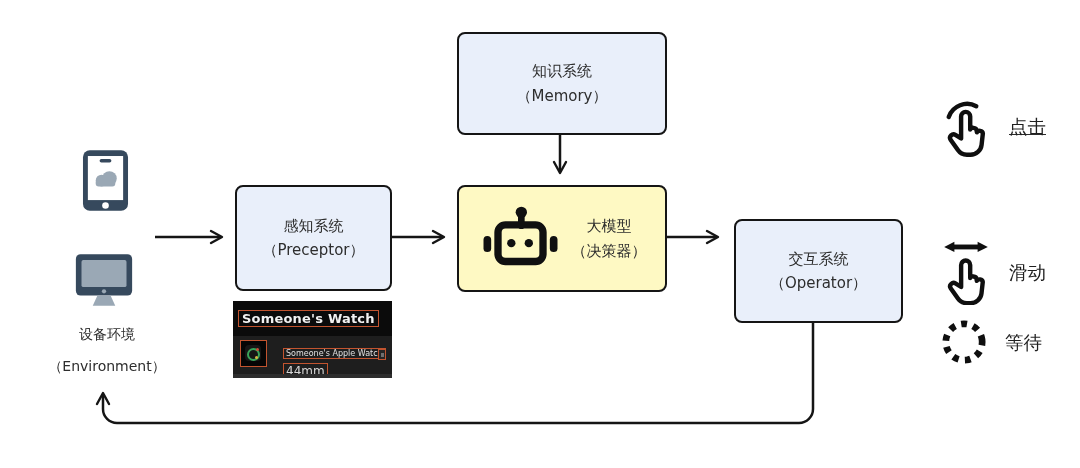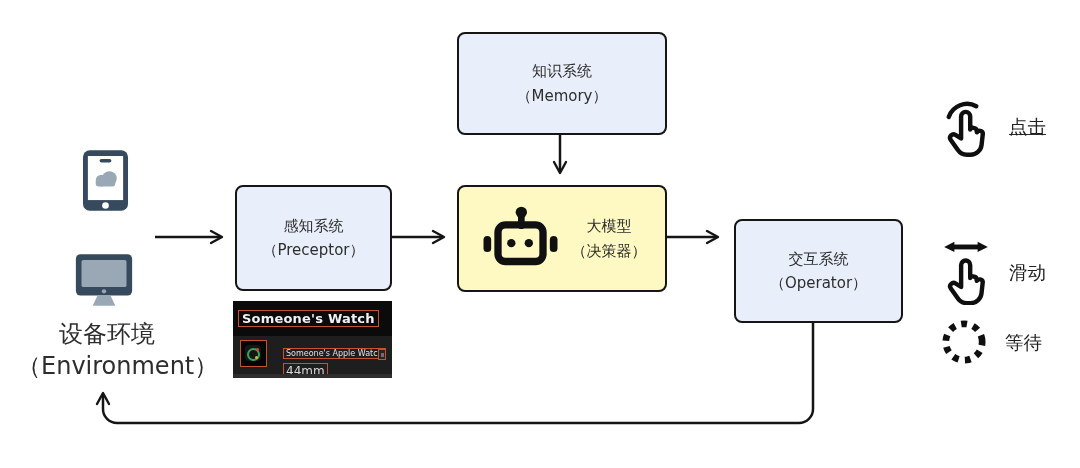--- a/index.html
+++ b/index.html
@@ -21,21 +21,21 @@
   .node-operator{left:734px;top:187px;width:165px;height:100px;margin-top:32px;}
   .node-model .inner{display:flex;align-items:center;gap:14px;}
   .node .lines span{display:block;}
   
   .wires{position:absolute;left:0;top:0;width:1080px;height:468px;pointer-events:none;}
   
   .tablet-icon{position:absolute;left:82px;top:149px;}
   .monitor-icon{position:absolute;left:74px;top:253px;}
   .env-label{
     position:absolute;left:17px;top:318px;width:180px;text-align:center;
-    font-size:24px;line-height:32px;color:#2d2d2d;
+    font-size:14px;line-height:32px;color:#2d2d2d;
   }
   .env-label span{display:block;}
   
   .shot{position:absolute;left:233px;top:301px;width:159px;height:77px;overflow:hidden;}
   .shot-top{position:absolute;left:0;top:0;width:100%;height:35px;background:#0b0b0b;display:flex;align-items:center;}
   .shot-title{
     margin-left:5px;font-size:13px;font-weight:bold;color:#f2f2f2;letter-spacing:.2px;
     border:1.5px solid #c2542f;padding:0 3px;white-space:nowrap;
   }
   .shot-bottom{position:absolute;left:0;top:35px;width:100%;height:38px;background:#1e1e1e;}

